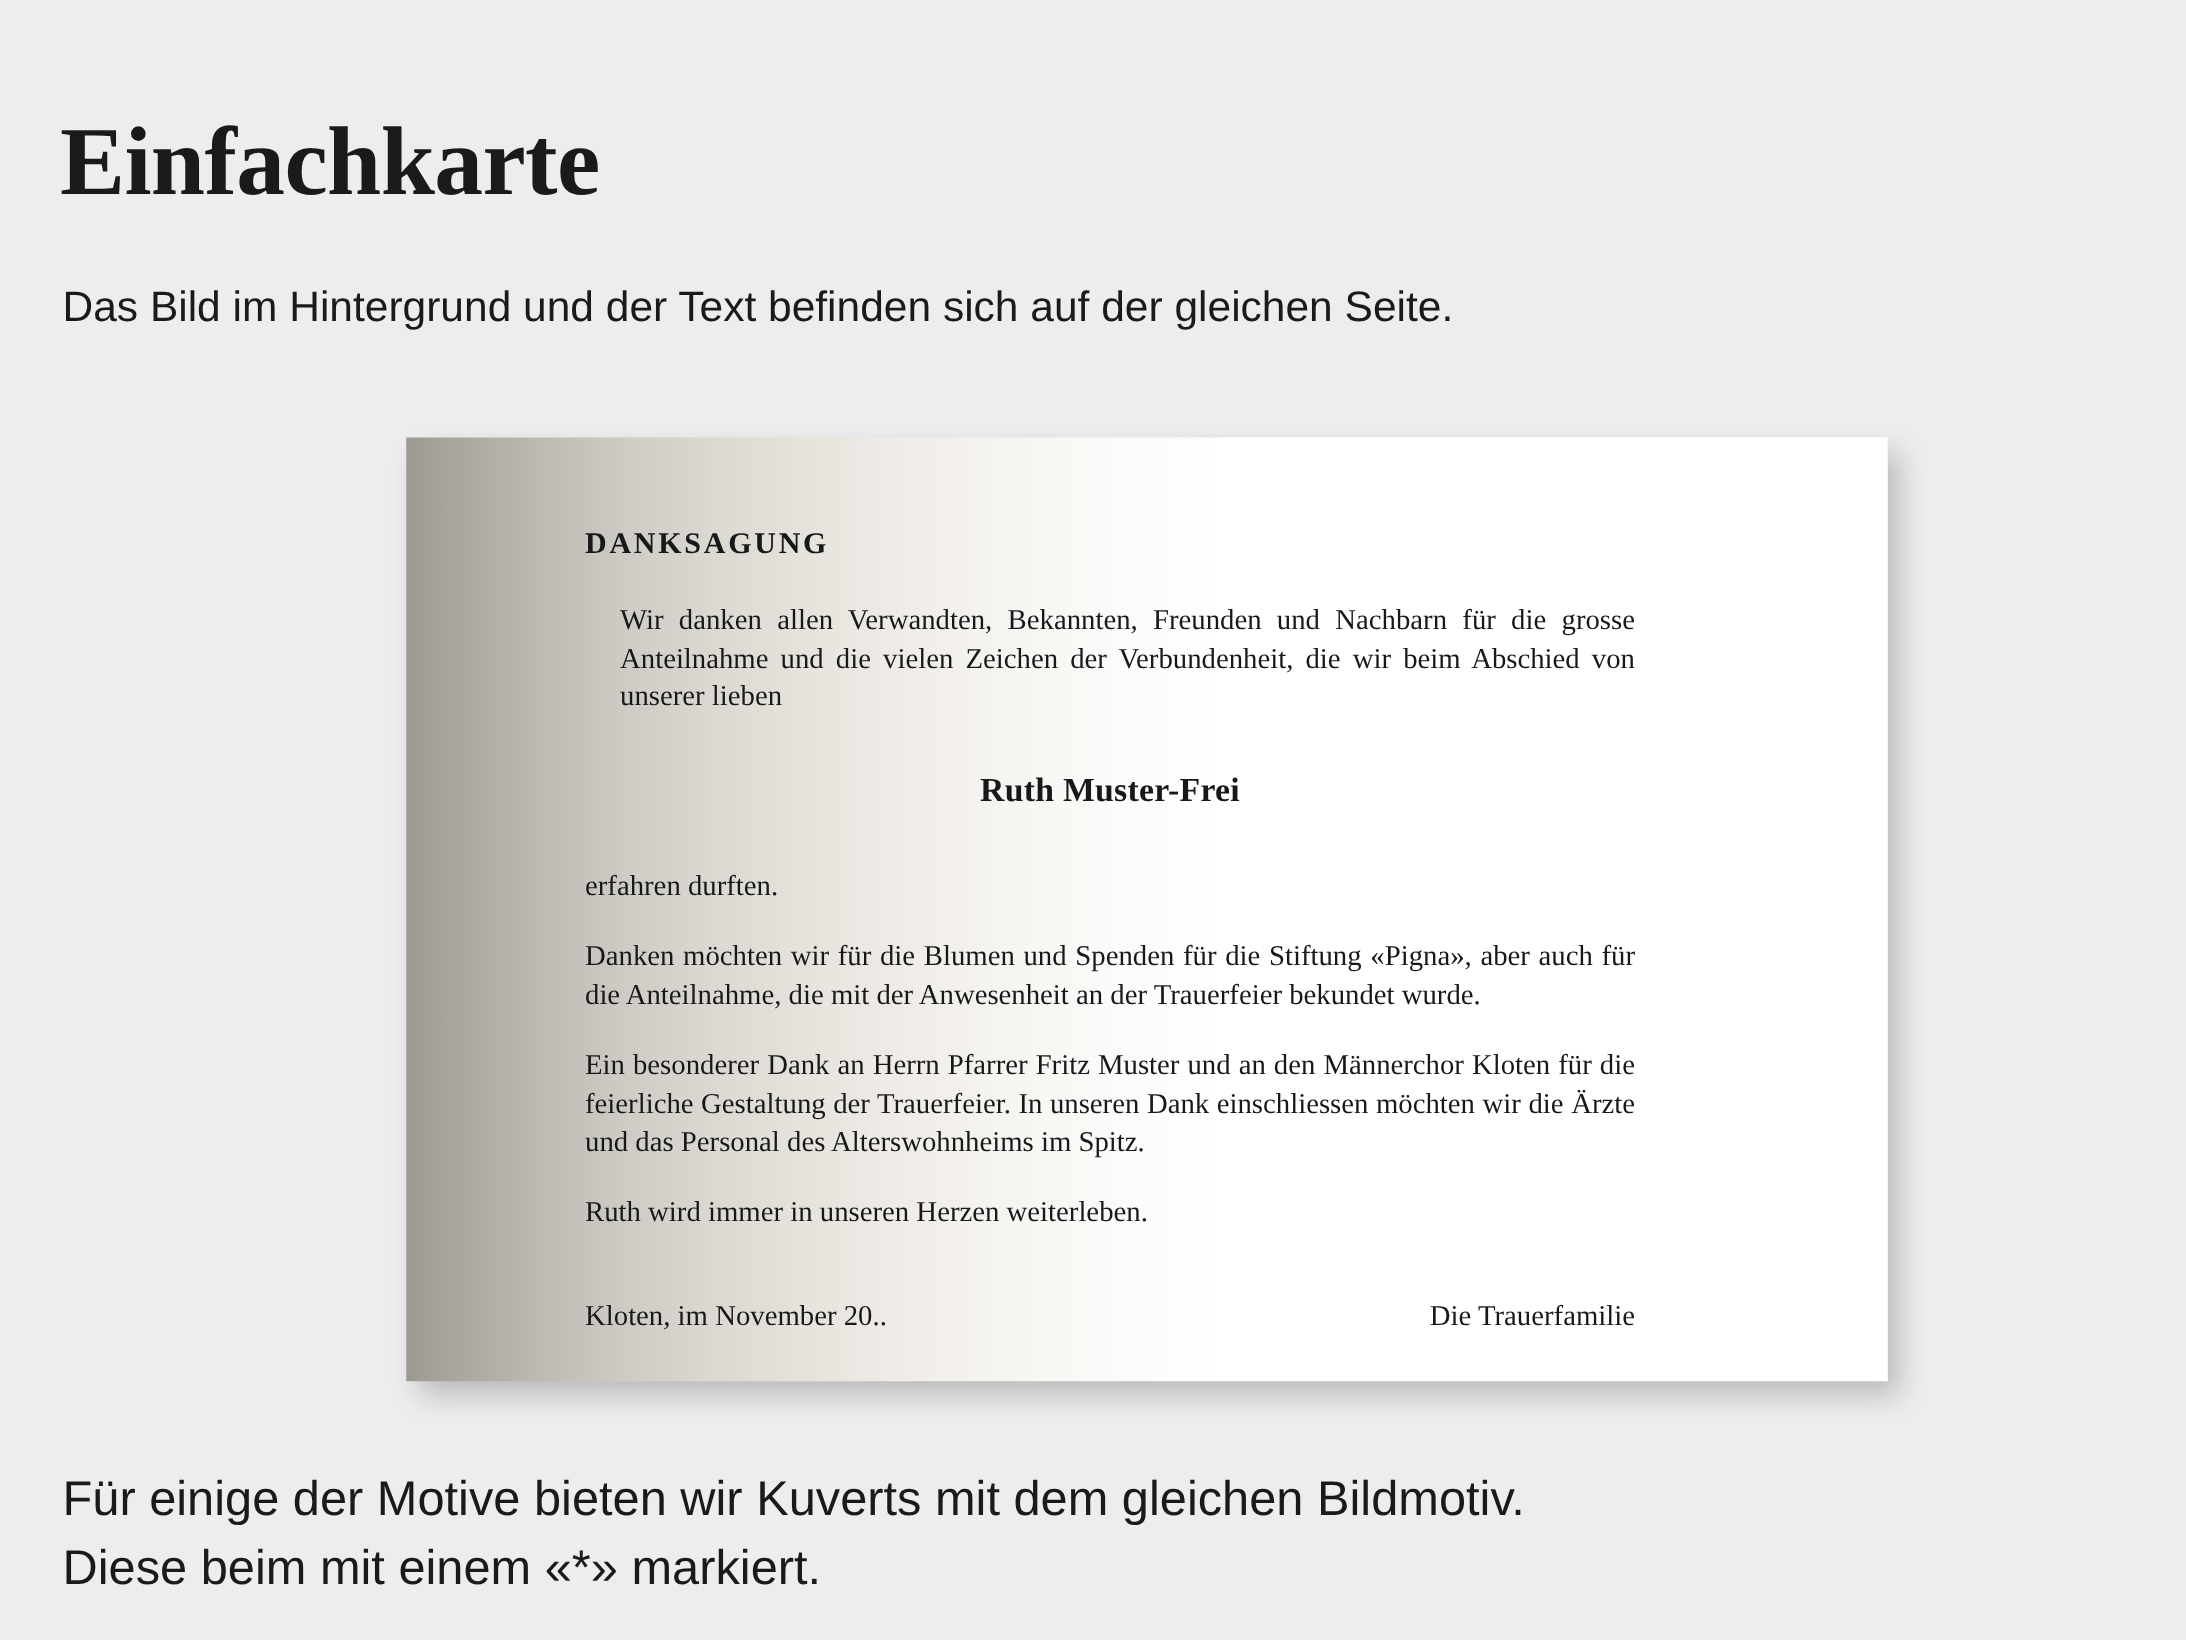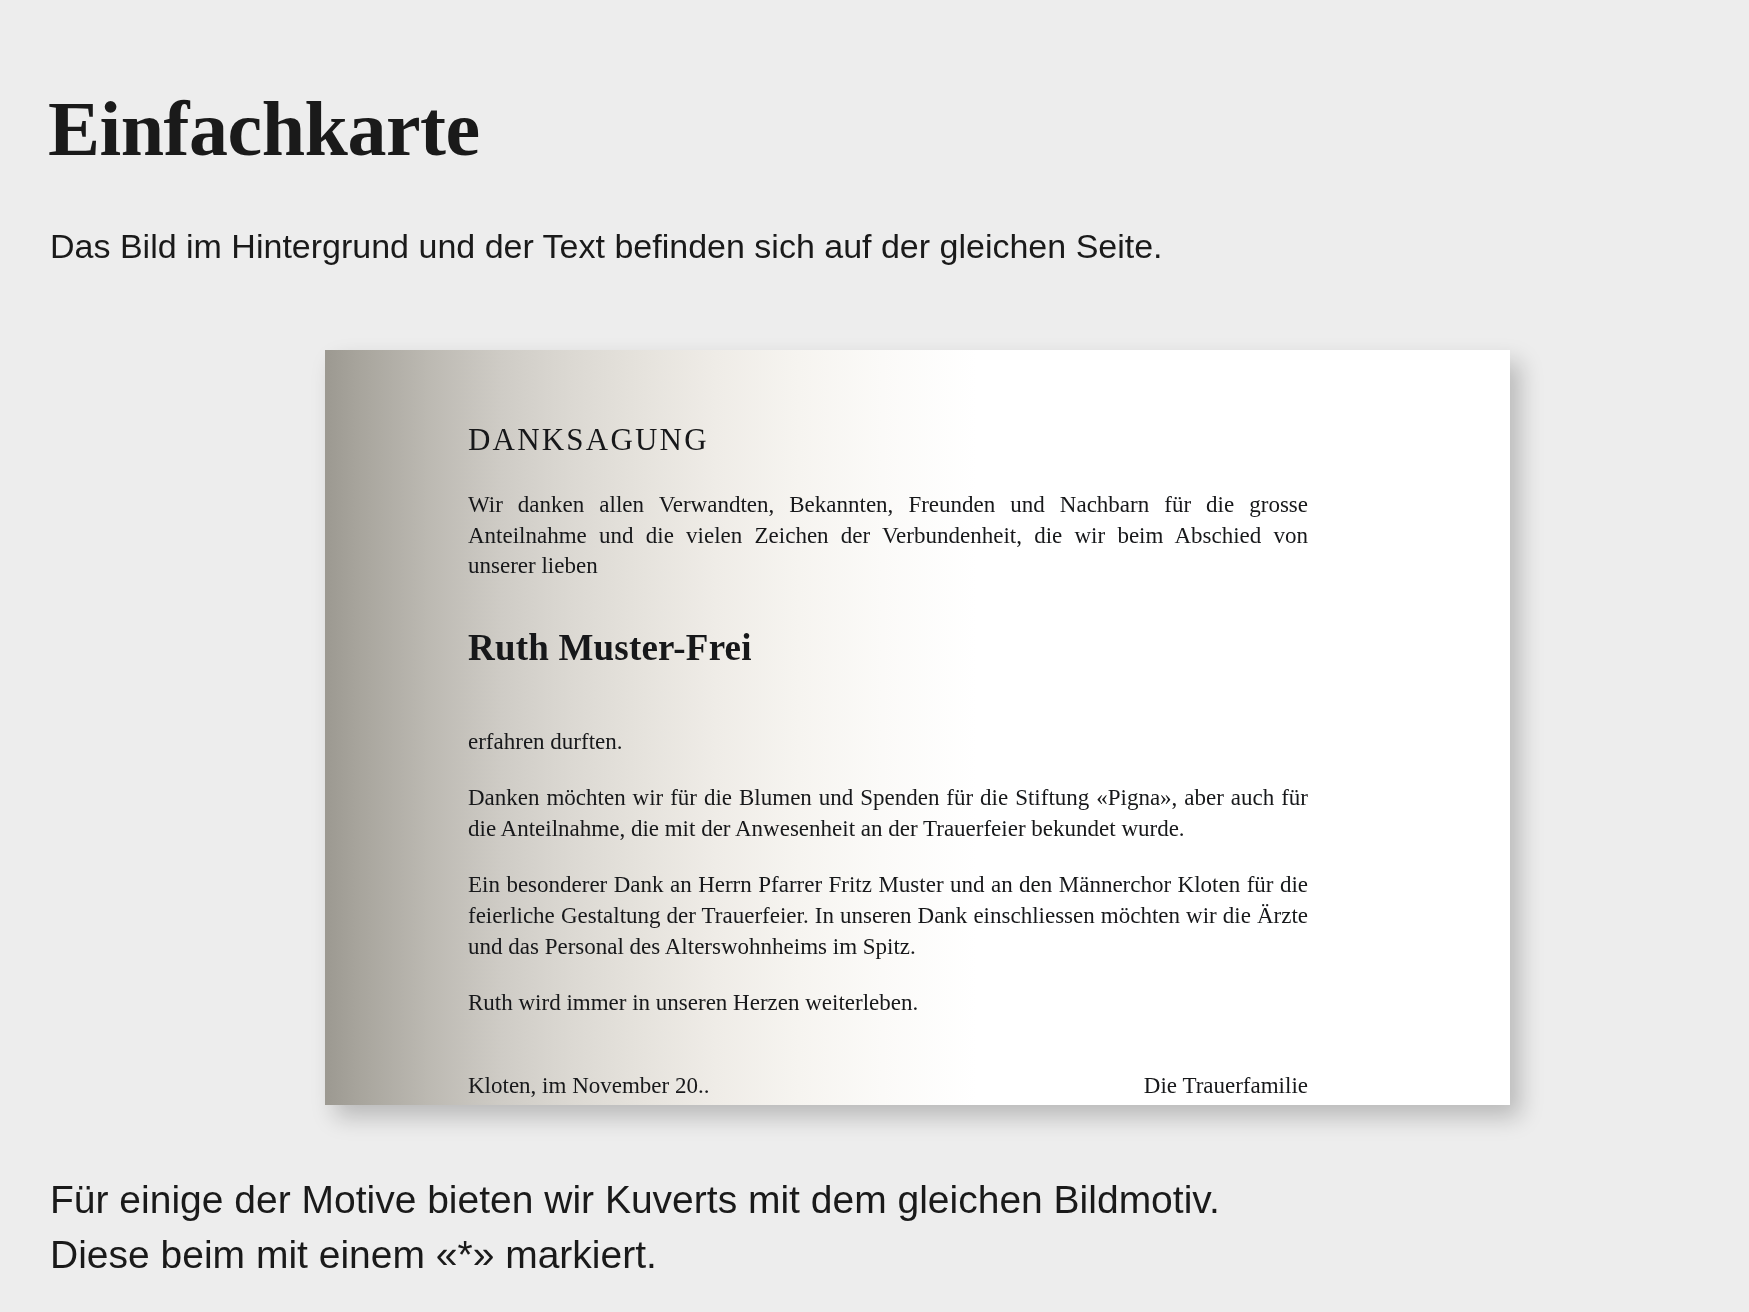--- a/index.html
+++ b/index.html
@@ -78,43 +78,44 @@
   .card-inner {
     position: absolute;
     left: 143px;
     top: 72px;
     width: 840px;
     font-family: "Liberation Serif", serif;
     color: #17181a;
   }
 
   .danksagung {
-    font-size: 31px;
+    font-size: 24px;
     letter-spacing: 2.2px;
     margin: 0 0 32px 0;
-    font-weight: 400;
+    font-weight: 700;
   }
 
   .body-par {
     font-size: 23px;
     line-height: 1.33;
     text-align: justify;
     margin: 0 0 26px 0;
   }
 
   .deceased-name {
-    text-align: left;
-    font-size: 37px;
+    text-align: center;
+    font-size: 27px;
     font-weight: 700;
-    margin: 44px 0 58px 0;
+    margin: 44px 0 46px 0;
     letter-spacing: 0.2px;
   }
 
   .par-tight {
     margin-bottom: 30px;
+    margin-left: 28px;
   }
 
   .footer-row {
     display: flex;
     justify-content: space-between;
     align-items: flex-end;
     margin-top: 54px;
     font-size: 23px;
   }
 

